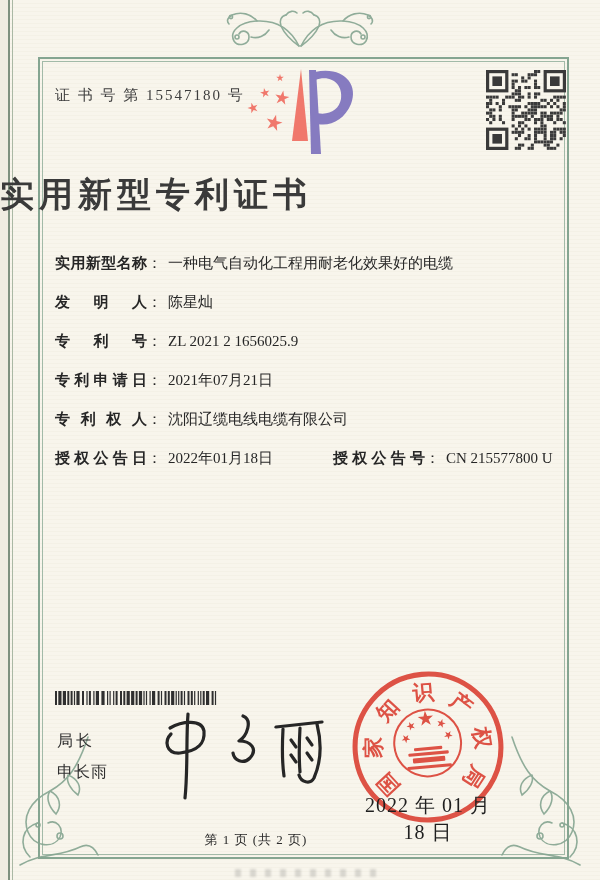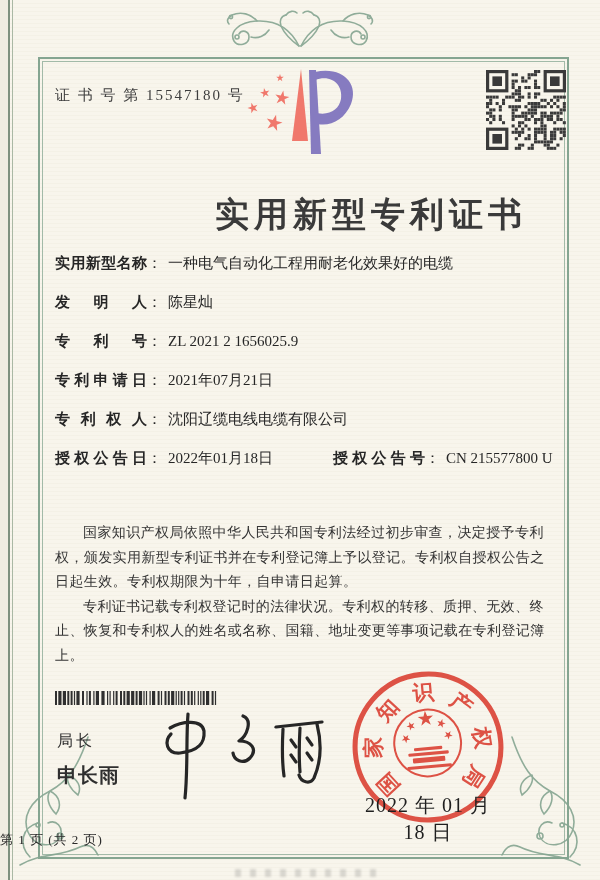--- a/index.html
+++ b/index.html
@@ -13,44 +13,44 @@
   #edge-line1{left:8px;top:0;width:2px;height:880px;background:#7d917f;}
   #edge-line2{left:12px;top:0;width:1px;height:880px;background:#aab8a4;}
   
   #frame{left:38px;top:57px;width:527px;height:798px;border:2.5px solid var(--border_green,#85a591);}
   #frame-inner{position:absolute;left:2px;top:2px;right:2px;bottom:2px;border:1px solid var(--border_green,#85a591);opacity:.75;}
   .green-orn{stroke:var(--border_green,#85a591);fill:none;stroke-width:1.6;stroke-linecap:round;opacity:.9;}
   
   #cert-no{left:55px;top:86px;font-size:15px;letter-spacing:2px;color:#3d3d3d;}
   #logo{left:243px;top:66px;}
   #qr{left:486px;top:70px;}
-  #title{left:0;top:172px;width:527px;text-align:right;font-size:34px;font-weight:600;letter-spacing:5px;color:#3a3a3a;margin-top:20px;}
+  #title{left:0;top:172px;width:527px;text-align:left;font-size:34px;font-weight:600;letter-spacing:5px;color:#3a3a3a;}
   
   #fields{left:55px;top:253px;width:500px;font-size:15px;color:#262626;}
   .field-row{height:21px;line-height:21px;margin-bottom:18px;position:relative;white-space:nowrap;}
   .flabel{display:inline-block;width:92px;text-align:justify;text-align-last:justify;vertical-align:top;font-weight:bold;}
   .fcolon{display:inline-block;margin-right:6px;}
   .second-field{position:absolute;left:278px;top:0;}
   
   #paras{left:55px;top:521px;width:494px;font-size:14px;line-height:24.5px;color:#333;letter-spacing:.4px;}
   #paras p{margin:0;text-indent:2em;}
   
   #barcode{left:55px;top:691px;}
   #signer-title{left:57px;top:731px;font-size:16px;letter-spacing:3px;color:#2f2f2f;}
-  #signer-name{left:57px;top:762px;font-size:20px;letter-spacing:1px;color:#2f2f2f;font-weight:bold;}
+  #signer-name{left:57px;top:762px;font-size:16px;letter-spacing:1px;color:#2f2f2f;}
   #signature{left:150px;top:698px;}
   .sig{stroke:#262626;stroke-width:3.2;fill:none;stroke-linecap:round;stroke-linejoin:round;}
   
   #seal{left:347px;top:666px;transform:rotate(-5deg);opacity:.95;}
   #seal .ring{stroke:var(--seal_red,#dc4a3d);fill:none;}
   #seal-ring text{fill:var(--seal_red,#dc4a3d);font-size:21px;font-weight:700;text-anchor:middle;dominant-baseline:central;font-family:"Liberation Serif",serif;}
   .seal-fill{fill:var(--seal_red,#dc4a3d);}
   #seal-date{left:360px;top:792px;width:136px;text-align:center;font-size:20px;letter-spacing:1px;color:#1f1f1f;}
   
-  #footer-page{left:0;top:831px;width:512px;font-size:13px;letter-spacing:1px;color:#2b2b2b;}
+  #footer-page{left:0;top:831px;width:512px;text-align:center;font-size:13px;letter-spacing:1px;color:#2b2b2b;}
   #ghost-text{left:235px;top:869px;width:150px;height:8px;opacity:.35;filter:blur(1px);
     background:repeating-linear-gradient(90deg, rgba(100,100,100,.6) 0 6px, transparent 6px 15px);}
   .logo-red{fill:var(--logo_red,#f0786c);}
   .logo-purple{fill:var(--logo_purple,#867bc0);}
 </style>
 </head>
 <body>
 
 <div id="page">
 
@@ -350,24 +350,20 @@
       <span class="flabel">专利权人</span><span class="fcolon">：</span><span>沈阳辽缆电线电缆有限公司</span>
     </div>
     <div class="field-row">
       <span class="flabel">授权公告日</span><span class="fcolon">：</span><span>2022年01月18日</span>
       <span class="second-field">
         <span class="flabel">授权公告号</span><span class="fcolon">：</span><span>CN 215577800 U</span>
       </span>
     </div>
   </div>
 
-  <div class="abs" id="paras">
-    <p>国家知识产权局依照中华人民共和国专利法经过初步审查，决定授予专利权，颁发实用新型专利证书并在专利登记簿上予以登记。专利权自授权公告之日起生效。专利权期限为十年，自申请日起算。</p>
-    <p>专利证书记载专利权登记时的法律状况。专利权的转移、质押、无效、终止、恢复和专利权人的姓名或名称、国籍、地址变更等事项记载在专利登记簿上。</p>
-  </div>
 
   <svg class="abs" id="barcode" width="162" height="14" viewBox="0 0 162 14">
       <rect x="0" y="0" width="2" height="14" fill="#2f2f2f"></rect>
       <rect x="3.3" y="0" width="3.2" height="14" fill="#2f2f2f"></rect>
       <rect x="7.8" y="0" width="3.2" height="14" fill="#2f2f2f"></rect>
       <rect x="12.3" y="0" width="2" height="14" fill="#2f2f2f"></rect>
       <rect x="15.600000000000001" y="0" width="2" height="14" fill="#2f2f2f"></rect>
       <rect x="18.900000000000002" y="0" width="1.2" height="14" fill="#2f2f2f"></rect>
       <rect x="21.400000000000002" y="0" width="3.2" height="14" fill="#2f2f2f"></rect>
       <rect x="27" y="0" width="2" height="14" fill="#2f2f2f"></rect>

